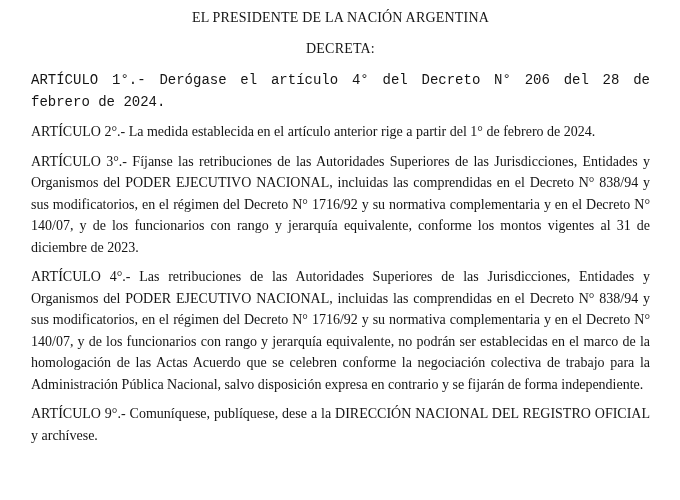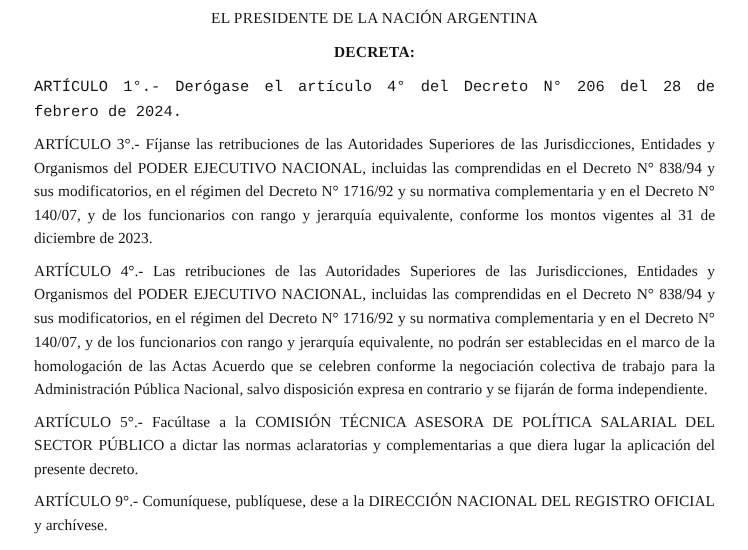--- a/index.html
+++ b/index.html
@@ -25,21 +25,21 @@
     margin: 2px 0 0 0;
     font-size: 14px;
     font-weight: normal;
     line-height: 16px;
     text-align: center;
     letter-spacing: 0.2px;
   }
   .doc-subheader {
     margin: 15px 0 0 0;
     font-size: 14px;
-    font-weight: bold;
+    font-weight: normal;
     line-height: 16px;
     text-align: center;
     letter-spacing: 0.2px;
   }
   .article {
     margin: 8px 0 0 0;
     font-size: 14px;
     line-height: 21.5px;
     text-align: justify;
     text-justify: inter-word;
@@ -53,22 +53,22 @@
 <body>
 
 <div class="page">
 
   <h1 class="doc-header">EL PRESIDENTE DE LA NACIÓN ARGENTINA</h1>
 
   <h2 class="doc-subheader">DECRETA:</h2>
 
   <p class="article first"><span>ARTÍCULO 1°.-</span> <span>Derógase el artículo 4° del Decreto N° 206 del 28 de febrero de 2024.</span></p>
 
+  <p class="article"><span>ARTÍCULO 2°.-</span> <span>La medida establecida en el artículo anterior rige a partir del 1° de febrero de 2024.</span></p>
 
   <p class="article"><span>ARTÍCULO 3°.-</span> <span>Fíjanse las retribuciones de las Autoridades Superiores de las Jurisdicciones, Entidades y Organismos del PODER EJECUTIVO NACIONAL, incluidas las comprendidas en el Decreto N° 838/94 y sus modificatorios, en el régimen del Decreto N° 1716/92 y su normativa complementaria y en el Decreto N° 140/07, y de los funcionarios con rango y jerarquía equivalente, conforme los montos vigentes al 31 de diciembre de 2023.</span></p>
 
   <p class="article"><span>ARTÍCULO 4°.-</span> <span>Las retribuciones de las Autoridades Superiores de las Jurisdicciones, Entidades y Organismos del PODER EJECUTIVO NACIONAL, incluidas las comprendidas en el Decreto N° 838/94 y sus modificatorios, en el régimen del Decreto N° 1716/92 y su normativa complementaria y en el Decreto N° 140/07, y de los funcionarios con rango y jerarquía equivalente, no podrán ser establecidas en el marco de la homologación de las Actas Acuerdo que se celebren conforme la negociación colectiva de trabajo para la Administración Pública Nacional, salvo disposición expresa en contrario y se fijarán de forma independiente.</span></p>
 
-  <p class="article"><span>ARTÍCULO 5°.-</span> <span>Facúltase a la COMISIÓN TÉCNICA ASESORA DE POLÍTICA SALARIAL DEL SECTOR PÚBLICO a dictar las normas aclaratorias y complementarias a que diera lugar la aplicación del presente decreto.</span></p>
 
   <p class="article"><span>ARTÍCULO 9°.-</span> <span>Comuníquese, publíquese, dese a la DIRECCIÓN NACIONAL DEL REGISTRO OFICIAL y archívese.</span></p>
 
 </div>
 
 </body></html>

